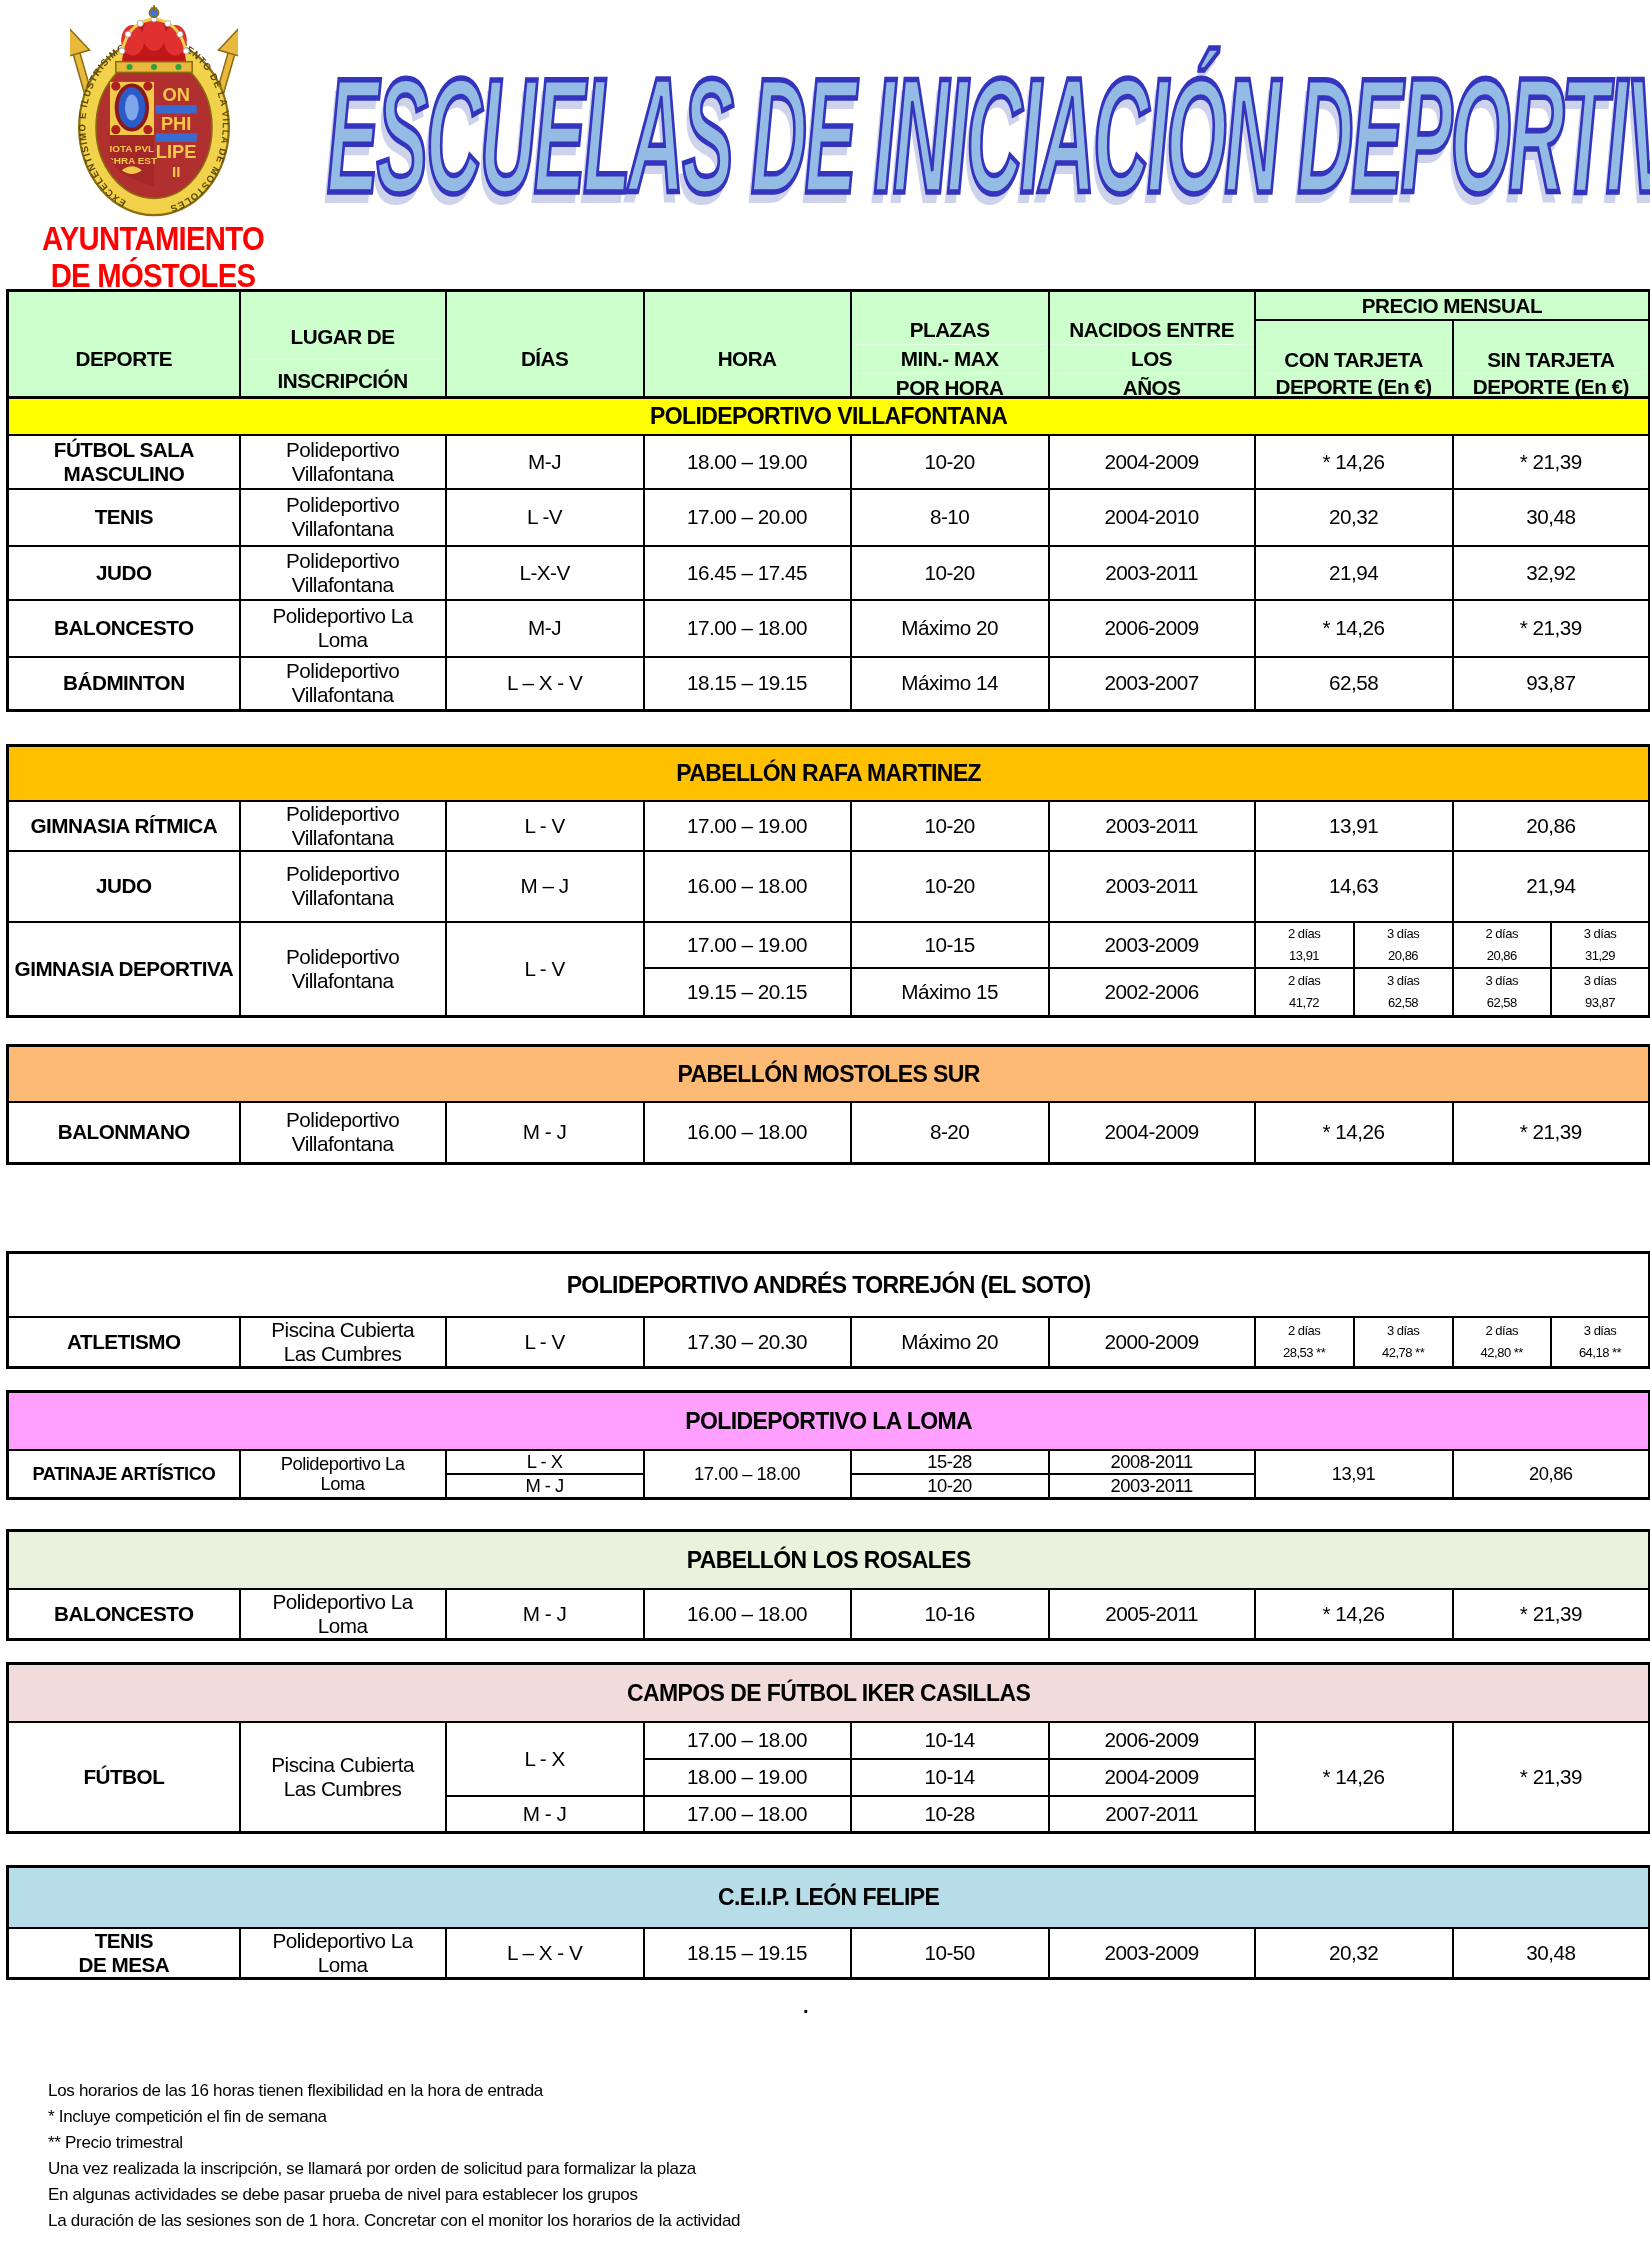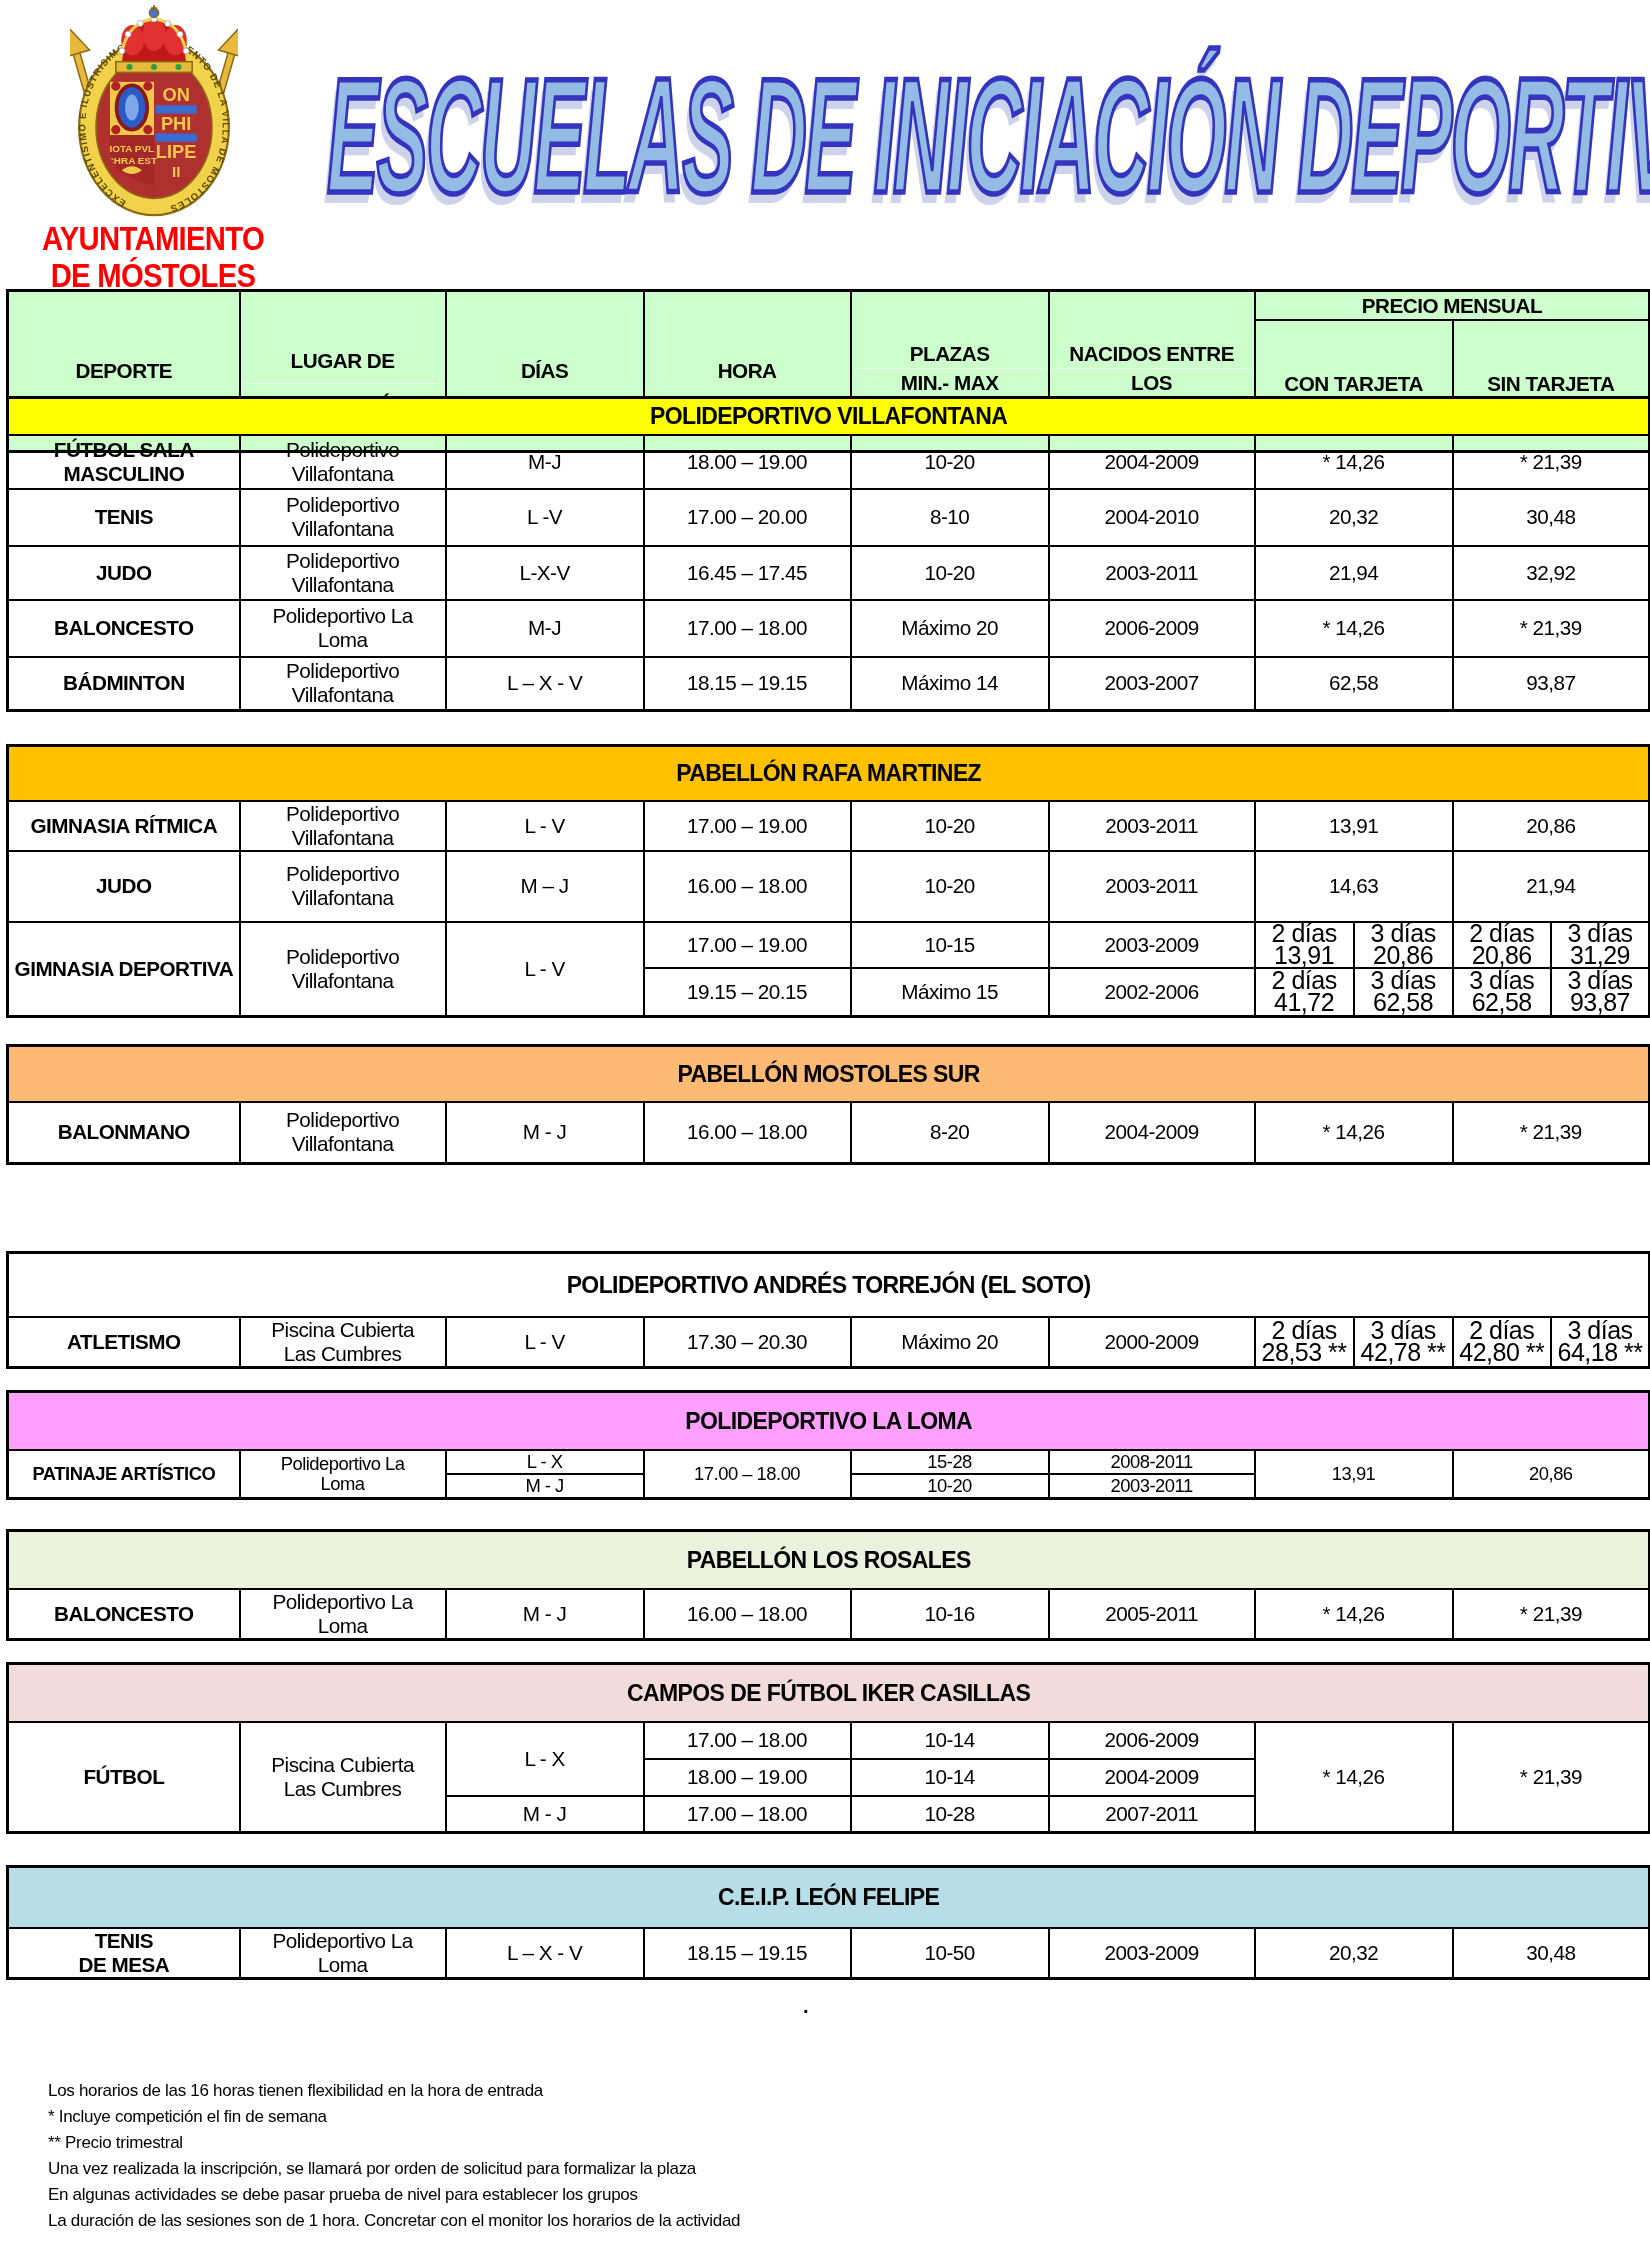--- a/index.html
+++ b/index.html
@@ -13,30 +13,30 @@
   .main-title{position:absolute;left:327px;top:95px;width:1320px;height:81px;}
   .main-title span{display:inline-block;font-size:80px;line-height:81px;font-weight:bold;font-style:italic;
        white-space:nowrap;color:#93BBE4;-webkit-text-stroke:2.7px #3434BE;letter-spacing:-2.3px;
        text-shadow:-3.8px 5.4px 0 #cdd3ea;transform:scale(.97,2.05);transform-origin:left center;}
 
   
   table.sheet{position:absolute;left:6.1px;width:1641px;border-collapse:collapse;table-layout:fixed;border:3.8px solid #000;}
   table.sheet td{border:2.3px solid #000;text-align:center;vertical-align:middle;font-size:20.7px;line-height:24px;
        letter-spacing:-0.5px;white-space:pre-line;padding:0 3.1px;overflow:hidden;}
   .hdr td{background:#CCFFCC;font-weight:bold;font-size:20px;line-height:23px;letter-spacing:-0.6px;}
-  .stack{display:flex;flex-direction:column;justify-content:center;height:86px;margin-top:24px;}
+  .stack{display:flex;flex-direction:column;justify-content:center;height:86px;}
   .stack2{height:54px;}
   .stack .ln{flex:1;display:flex;align-items:center;justify-content:center;}
   .stack .ln + .ln{border-top:1.5px solid #E9FFE9;}
   tr.bar td{font-weight:bold;font-size:23px;letter-spacing:-0.6px;}
   td.dep{font-weight:bold;}
   td.split{position:relative;padding:0;}
   .sw{position:absolute;inset:0;display:flex;}
   .half{flex:1;display:flex;align-items:center;justify-content:center;white-space:pre-line;
-        font-size:25px;line-height:21.4px;}
+        font-size:13px;line-height:21.4px;}
   .half + .half{border-left:2.3px solid #000;}
   tr.tight td{font-size:18.4px;line-height:20px;padding:0 1.5px;}
 
   .dot{position:absolute;left:803px;top:1995px;font-size:20px;font-weight:bold;}
 
   
   .notes{position:absolute;left:48px;top:2078px;font-size:17px;line-height:26px;letter-spacing:-0.3px;}
 </style>
 </head>
 <body>

